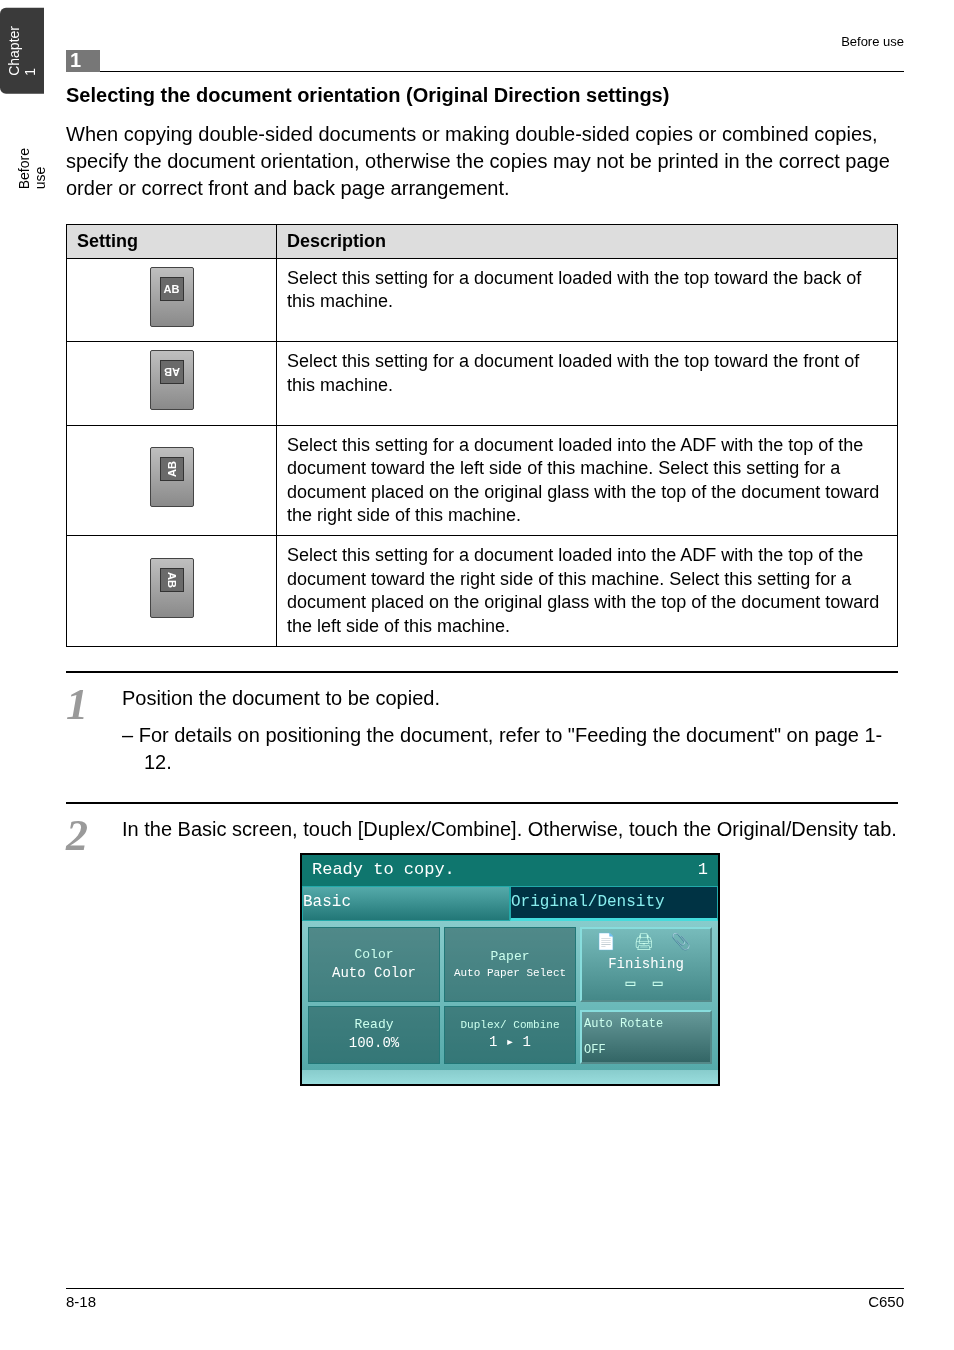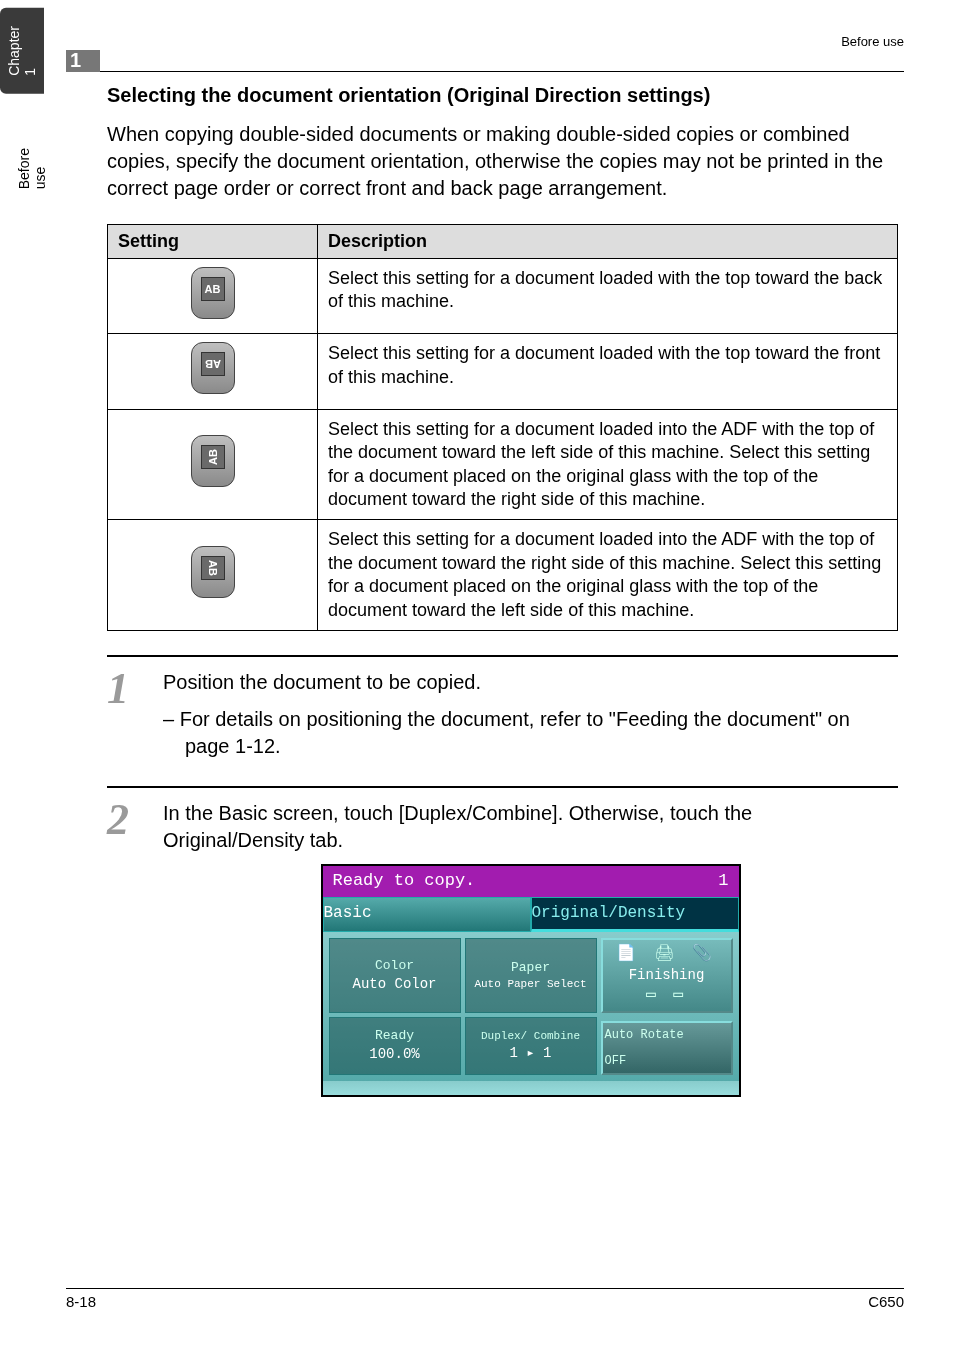--- a/index.html
+++ b/index.html
@@ -12,42 +12,42 @@
   .tab-dark { background: #3a3a3a; color: #fff; border-radius: 0 6px 6px 0; position: absolute; left: 0; top: 8px; }
   .tab-light { color: #000; position: absolute; left: 10px; top: 130px; }
 
   
   .hdr { position: absolute; left: 66px; right: 50px; top: 50px; height: 22px; }
   .hdr-num { display: inline-block; width: 34px; height: 22px; background: #777; color: #fff; font-weight: bold; font-size: 20px; line-height: 20px; padding-left: 4px; }
   .hdr-label { position: absolute; right: 0; top: -16px; font-size: 13px; }
   .hdr-line { border-top: 1px solid #000; margin-top: -1px; }
 
   
-  .content { position: absolute; left: 66px; right: 56px; top: 84px; margin-left: 41px; }
+  .content { position: absolute; left: 66px; right: 56px; top: 84px; }
   h2.sect { font-size: 20px; font-weight: bold; margin-bottom: 14px; }
   p.body { font-size: 20px; line-height: 1.35; margin-bottom: 22px; }
 
   
   table.settings { width: 100%; border-collapse: collapse; margin-bottom: 24px; padding-left: 24px; }
   table.settings th { background: #ddd; border: 1px solid #000; text-align: left; font-size: 18px; padding: 6px 10px; }
   table.settings td { border: 1px solid #000; font-size: 18px; padding: 8px 10px; vertical-align: top; line-height: 1.3; }
   .icon-cell { width: 210px; text-align: center; vertical-align: middle !important; }
-  .orient-ico { display: inline-block; width: 44px; height: 52px; background: linear-gradient(#bfbfbf,#8a8a8a); border: 1px solid #444; position: relative; border-radius: 12px; }
+  .orient-ico { display: inline-block; width: 44px; height: 60px; background: linear-gradient(#bfbfbf,#8a8a8a); border: 1px solid #444; position: relative; border-radius: 2px; }
   .orient-ico .inner { position: absolute; left: 9px; top: 9px; width: 24px; height: 24px; background: #6a6a6a; border: 1px solid #333; color: #fff; font-size: 11px; font-weight: bold; display: flex; align-items: center; justify-content: center; }
 
   
   .step { border-top: 2px solid #000; padding-top: 12px; margin-top: 10px; display: flex; }
   .step .num { font-family: Georgia, 'Times New Roman', serif; font-style: italic; font-weight: bold; font-size: 44px; color: #9a9a9a; width: 56px; line-height: 0.9; }
   .step .text { flex: 1; font-size: 20px; line-height: 1.35; }
   .step .sub { margin-top: 10px; padding-left: 22px; text-indent: -22px; }
 
   
   .screen-wrap { display: flex; justify-content: center; margin-top: 10px; }
   .screen { width: 420px; background: #000; border: 2px solid #000; font-family: 'Courier New', monospace; color: #fff; }
-  .scr-top { display: flex; justify-content: space-between; background: #a21caf; padding: 4px 10px; font-size: 17px; }
+  .scr-top { display: flex; justify-content: space-between; background: #0f766e; padding: 4px 10px; font-size: 17px; }
   .scr-tabs { display: flex; }
   .scr-tab { flex: 1; text-align: left; padding: 5px 0; font-size: 16px; border: 1px solid #2aa; font-family: Liberation Mono, monospace; }
   .scr-tab.basic { background: linear-gradient(#5aa,#277); color:#fff; }
   .scr-tab.od { background: #034; color: #8ee; border-bottom: 3px solid #4dd; }
   .scr-body { background: linear-gradient(#8cc,#5aa); padding: 6px; }
   .scr-grid { display: grid; grid-template-columns: 1fr 1fr 1fr; gap: 4px; }
   .scr-cell { background: rgba(0,40,40,.4); border: 1px solid #277; text-align: center; padding: 4px 2px; font-size: 13px; min-height: 52px; display:flex; flex-direction:column; justify-content:center; }
   .scr-cell .lbl { color: #cfe; }
   .scr-cell .val { color: #fff; font-size: 14px; }
   .scr-fin  { border: 2px outset #8dd; background: linear-gradient(#7bb,#488); }

